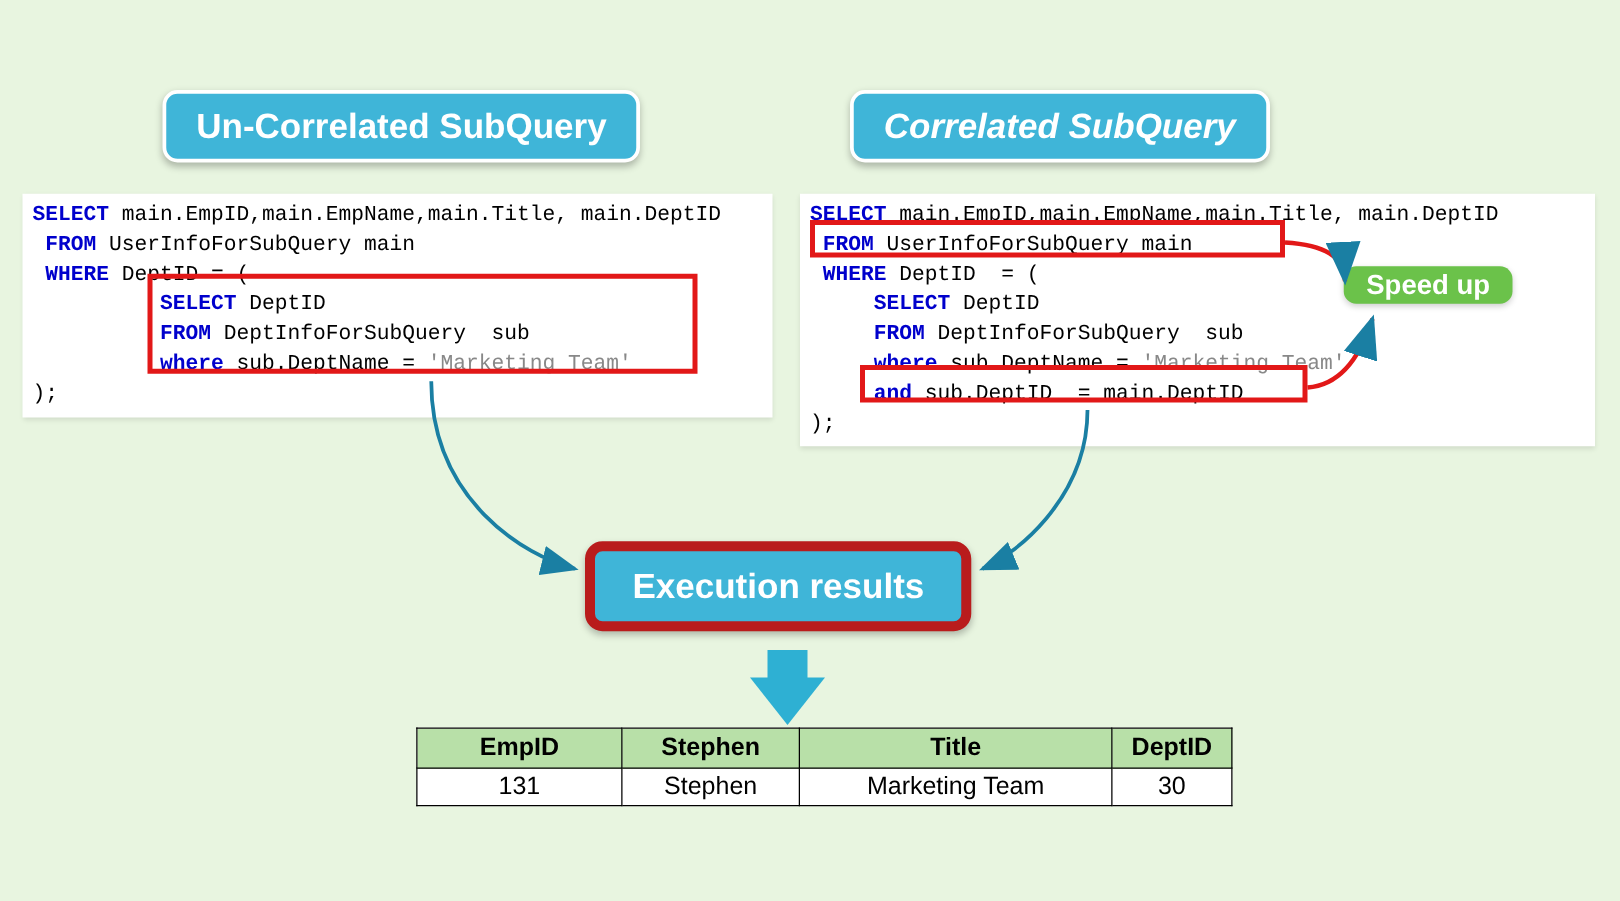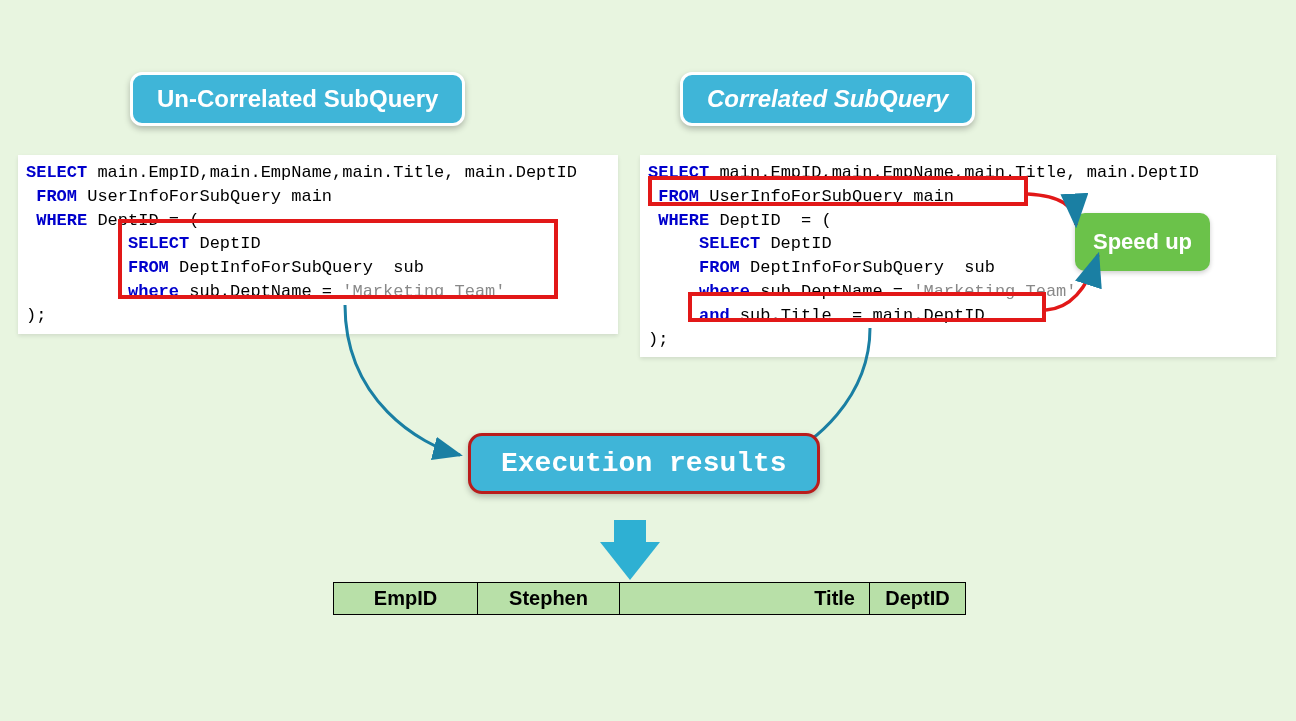--- a/index.html
+++ b/index.html
@@ -8,35 +8,35 @@
     height: 721px;
     background: #e8f5e0;
     font-family: Arial, sans-serif;
     position: relative;
     overflow: hidden;
   }
   .badge {
     display: inline-block;
     background: #3fb5d8;
     color: #fff;
-    font-size: 24px;
+    font-size: 28px;
     font-weight: bold;
     padding: 10px 24px;
     border-radius: 12px;
     border: 3px solid #fff;
     box-shadow: 0 3px 6px rgba(0,0,0,0.25);
     position: absolute;
   }
   .speedup {
     display: inline-block;
     background: #6bc24a;
     color: #fff;
     font-size: 22px;
     font-weight: bold;
-    padding: 16px 18px;
+    padding: 2px 18px;
     border-radius: 10px;
     box-shadow: 0 2px 5px rgba(0,0,0,0.2);
     position: absolute;
   }
   .code-panel {
     position: absolute;
     background: #ffffff;
     font-family: "Courier New", monospace;
     font-size: 17px;
     line-height: 1.4;
@@ -53,23 +53,22 @@
     pointer-events: none;
   }
   .results-badge {
     position: absolute;
     background: #3fb5d8;
     color: #fff;
     font-size: 28px;
     font-weight: bold;
     padding: 12px 30px;
     border-radius: 14px;
-    border: 3px solid #b91c1c;
+    border: 8px solid #b91c1c;
     box-shadow: 0 3px 6px rgba(0,0,0,0.25);
-    font-family: Liberation Mono, monospace;
   }
   .down-arrow {
     position: absolute;
     width: 0; height: 0;
     border-left: 30px solid transparent;
     border-right: 30px solid transparent;
     border-top: 38px solid #2eb0d3;
   }
   .down-arrow::before {
     content: "";
@@ -90,21 +89,21 @@
     background: #b8e0a8;
     border: 1.5px solid #000;
     padding: 4px 14px;
     font-weight: bold;
   }
   .result-table td {
     border: 1.5px solid #000;
     padding: 3px 14px;
   }
   .c-center { text-align: center; }
-  .c-left { text-align: right; }
+  .c-left { text-align: center; }
   svg.arrows {
     position: absolute;
     top: 0; left: 0;
     width: 1296px; height: 721px;
     pointer-events: none;
   }
 </style>
 </head>
 <body>
 
@@ -120,21 +119,21 @@
 <span>);</span></div>
 
 <div class="hl-box" style="left:118px; top:219px; width:440px; height:80px;"></div>
 
 <div class="code-panel" style="left:640px; top:155px; width:636px;"><span class="kw">SELECT</span><span> main.EmpID,main.EmpName,main.Title, main.DeptID</span>
 <span class="kw"> FROM</span><span> UserInfoForSubQuery main</span>
 <span class="kw"> WHERE</span><span> DeptID  = (</span>
 <span class="kw">     SELECT</span><span> DeptID</span>
 <span class="kw">     FROM</span><span> DeptInfoForSubQuery  sub</span>
 <span class="kw">     where</span><span> sub.DeptName = </span><span class="str">'Marketing Team'</span>
-<span class="kw">     and</span><span> sub.Title  = main.DeptID</span>
+<span class="kw">     and</span><span> sub.DeptID  = main.DeptID</span>
 <span>);</span></div>
 
 <div class="hl-box" style="left:648px; top:176px; width:380px; height:30px;"></div>
 <div class="hl-box" style="left:688px; top:292px; width:358px; height:30px;"></div>
 
 <div class="speedup" style="left:1075px; top:213px;">Speed up</div>
 
 <svg class="arrows">
   <defs>
     <marker id="arrowhead" markerWidth="10" markerHeight="8" refX="9" refY="4" orient="auto">
@@ -151,21 +150,27 @@
   <path d="M 1046 310 C 1075 308, 1090 280, 1098 255" stroke="#e21818" stroke-width="3.5" fill="none" marker-end="url(#arrowhead)"></path>
 </svg>
 
 <div class="results-badge" style="left:468px; top:433px;">Execution results</div>
 
 <div class="down-arrow" style="left:600px; top:542px;"></div>
 
 <table class="result-table" style="left:333px; top:582px;">
   <thead>
     <tr>
-      <th style="width:144px;" class="c-center">EmpID</th>
+      <th style="width:164px;" class="c-center">EmpID</th>
       <th style="width:142px;" class="c-center">Stephen</th>
       <th style="width:250px;" class="c-left">Title</th>
       <th style="width:96px;" class="c-center">DeptID</th>
     </tr>
   </thead>
   <tbody>
+    <tr>
+      <td class="c-center">131</td>
+      <td class="c-center">Stephen</td>
+      <td class="c-left">Marketing Team</td>
+      <td class="c-center">30</td>
+    </tr>
   </tbody>
 </table>
 
 </body></html>

